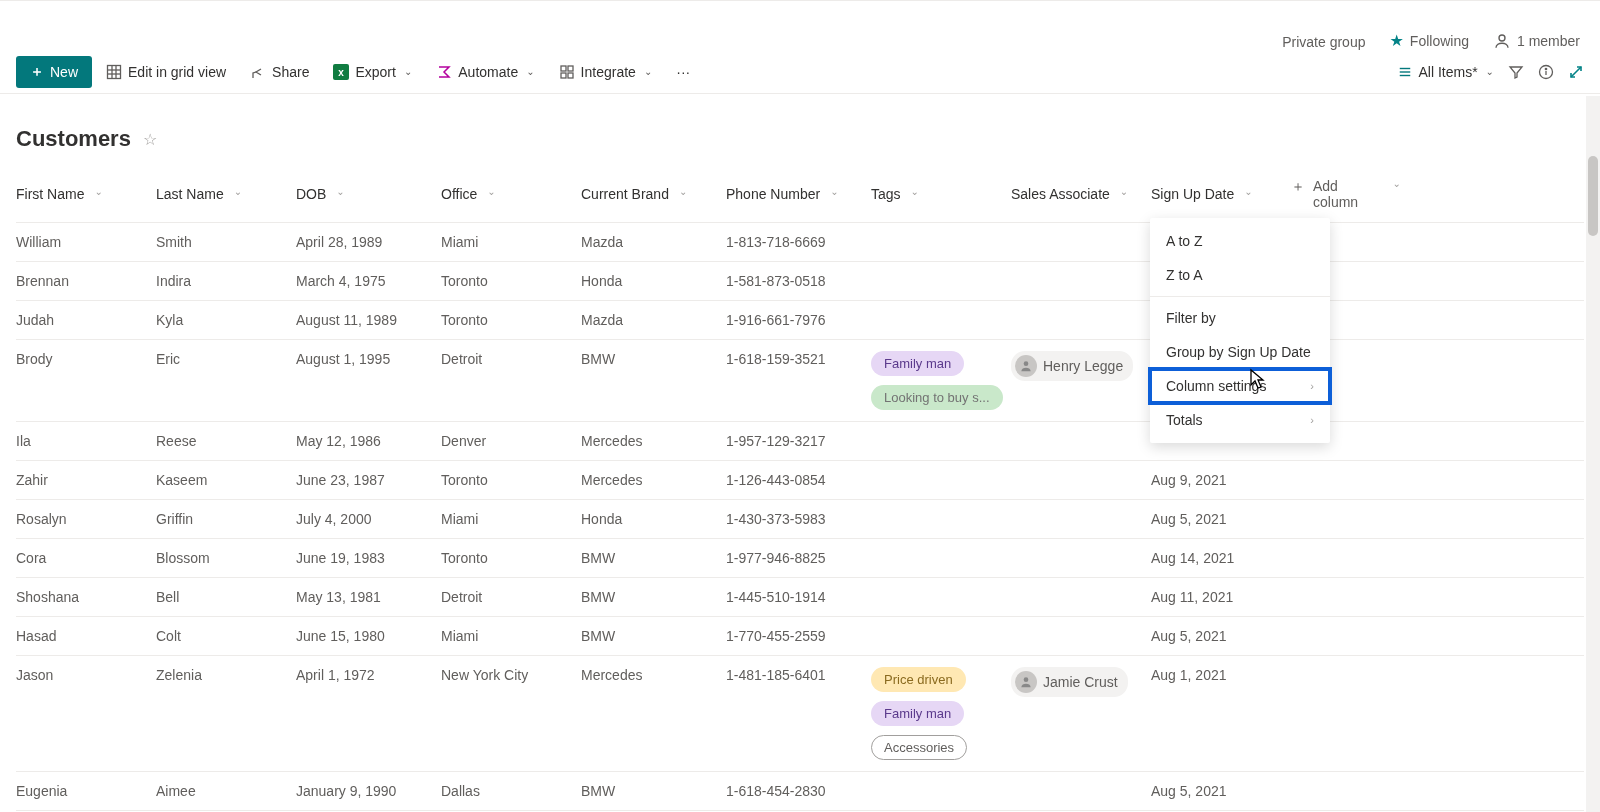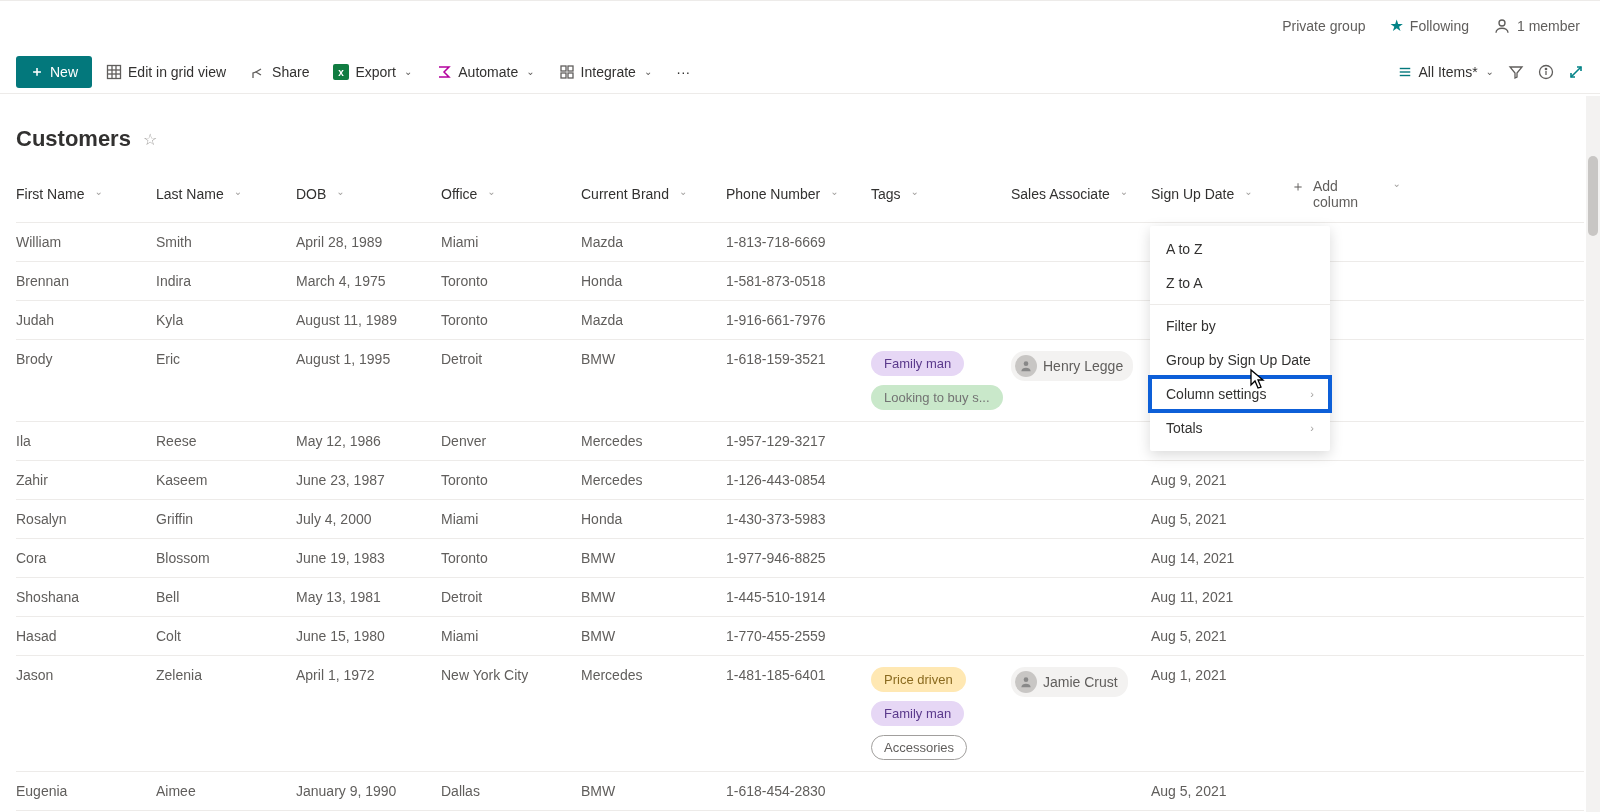--- a/index.html
+++ b/index.html
@@ -8,21 +8,21 @@
     font-size: 14px;
     color: #323130;
     background: #fff;
     overflow-x: hidden;
   }
   
   .header-top {
     height: 50px;
     border-top: 1px solid #edebe9;
     display: flex;
-    align-items: center;
+    align-items: flex-end;
     justify-content: flex-end;
     padding: 0 20px;
     gap: 24px;
     color: #605e5c;
   }
   .header-top .item { display: flex; align-items: center; gap: 6px; }
   .star-icon { color: #038387; font-size: 16px; }
 
   
   .cmdbar {
@@ -91,21 +91,21 @@
   .assoc .avatar {
     width:22px; height:22px; border-radius:50%; background:#c8c6c4;
     display:flex; align-items:center; justify-content:center;
   }
   .addcol { color:#605e5c; }
   .plus-thin { font-weight:400; }
 
   
   .dropdown {
     position:absolute;
-    top:226px; left:1150px;
+    top:218px; left:1150px;
     width:180px;
     background:#fff;
     box-shadow: 0 4px 14px rgba(0,0,0,0.15);
     border-radius:2px;
     padding:6px 0;
     z-index:10;
   }
   .dropdown .mitem {
     padding:9px 16px; font-size:14px; color:#323130;
     display:flex; align-items:center; justify-content:space-between;

